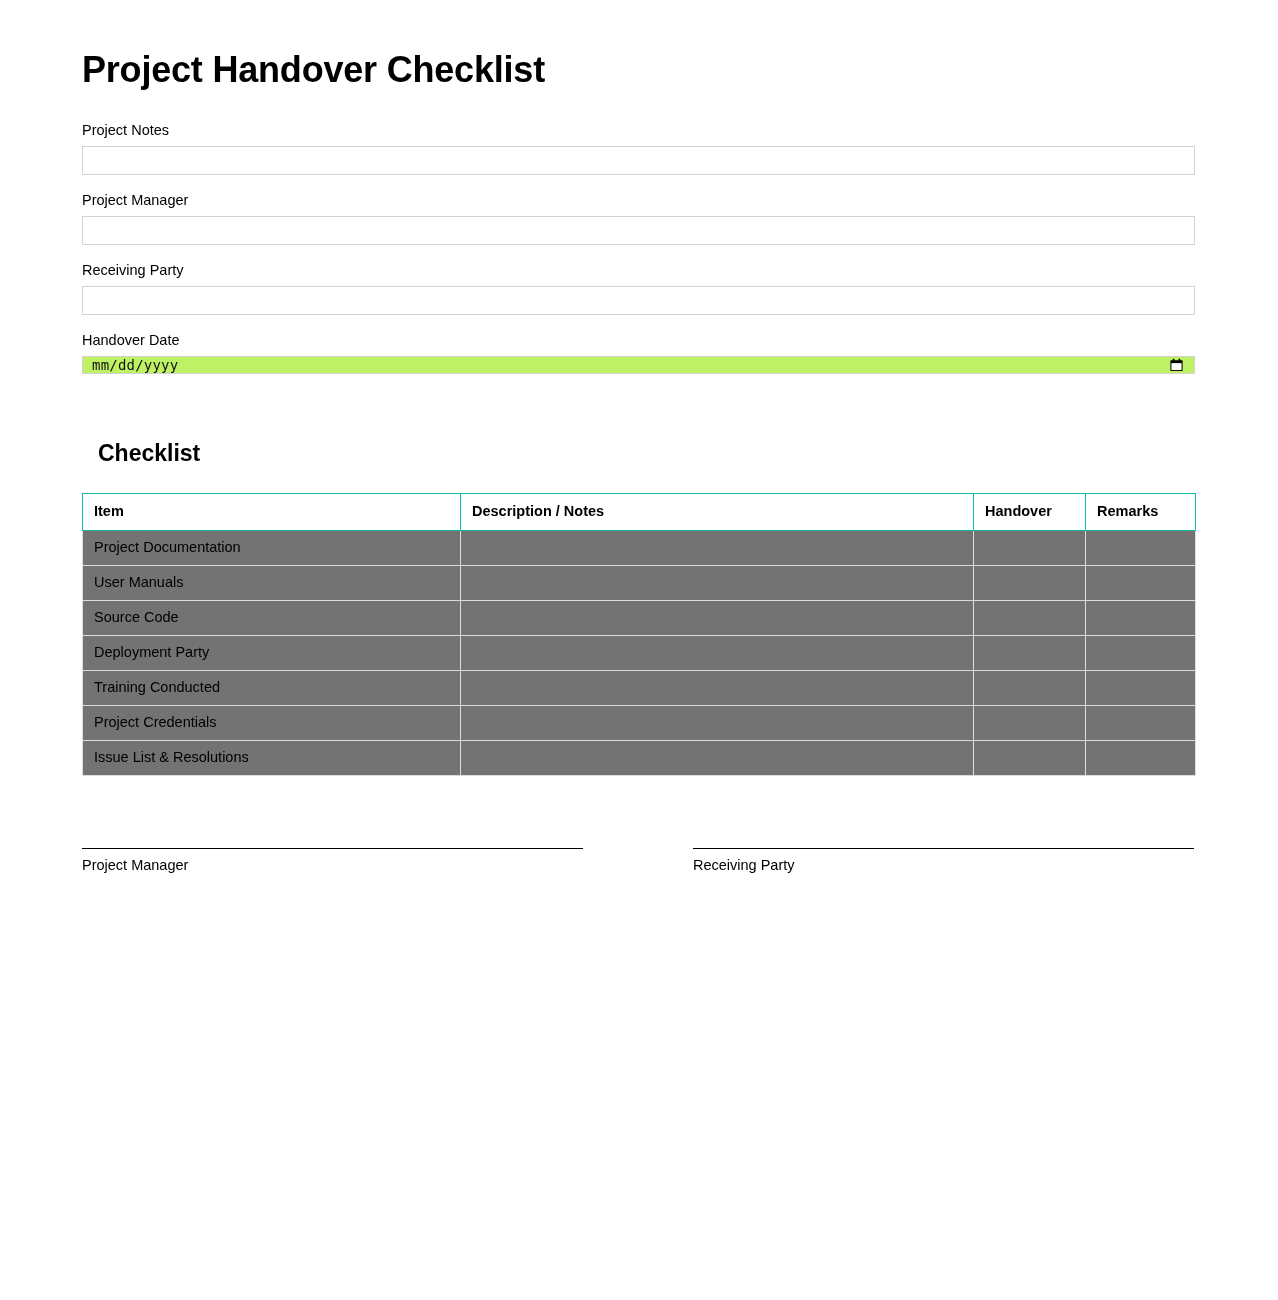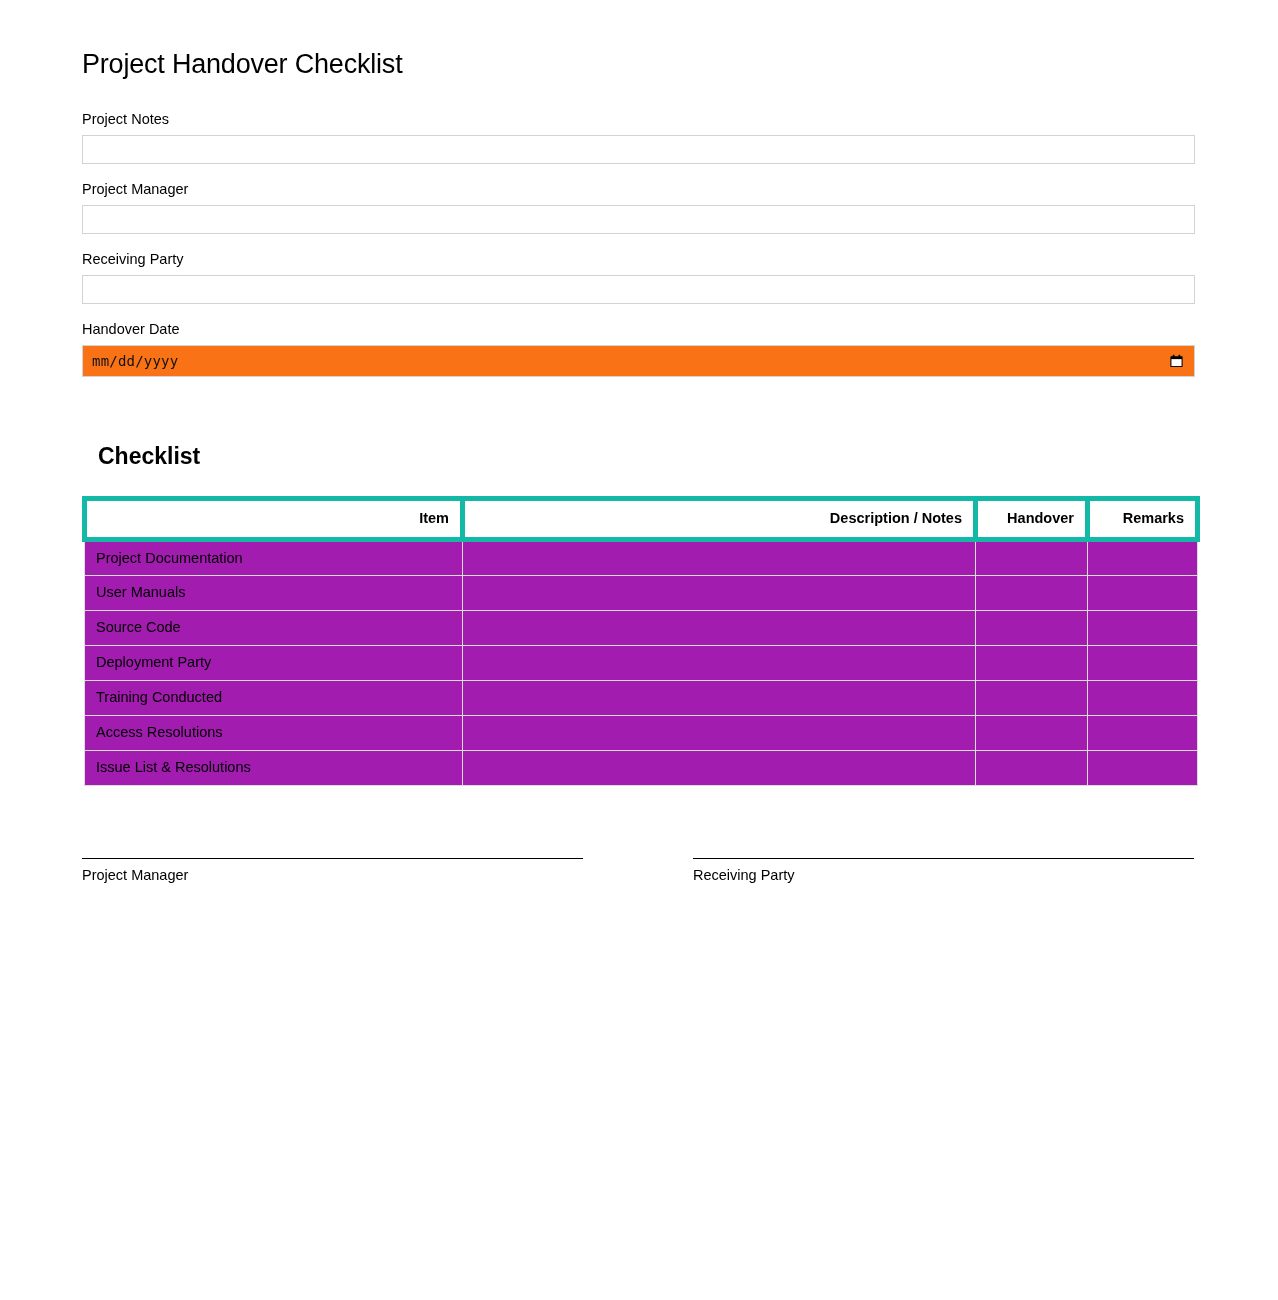--- a/index.html
+++ b/index.html
@@ -13,22 +13,22 @@
     width: 1278px;
     height: 1300px;
     font-family: "Liberation Sans", sans-serif;
     color: #000000;
     overflow: hidden;
   }
   .page {
     padding: 48px 84px 0 82px;
   }
   h1.doc-title {
-    font-size: 27px;
-    font-weight: normal;
+    font-size: 36px;
+    font-weight: bold;
     margin: 0 0 30px 0;
     letter-spacing: -0.2px;
     line-height: 1.2;
   }
   h2.section-title {
     font-size: 23px;
     font-weight: bold;
     margin: 0 0 26px 16px;
     line-height: 1.2;
   }
@@ -51,23 +51,23 @@
     font-family: "Liberation Sans", sans-serif;
     font-size: 14px;
     padding: 3px 6px;
     color: #000;
     outline: none;
     border-radius: 0;
   }
   .date-input-wrap {
     position: relative;
     width: 1113px;
-    height: 32px;
+    height: 18px;
     border: 1px solid #d3d3d3;
-    background: #f97316;
+    background: #bef264;
     display: flex;
     align-items: center;
   }
   .date-placeholder {
     font-family: "DejaVu Sans Mono", monospace;
     font-size: 14px;
     letter-spacing: 0.2px;
     color: #111;
     padding-left: 9px;
     user-select: none;
@@ -82,35 +82,35 @@
     display: block;
   }
   .spacer-before-checklist { height: 50px; }
 
   table.checklist {
     border-collapse: collapse;
     width: 1113px;
     table-layout: fixed;
   }
   table.checklist th {
-    text-align: right;
+    text-align: left;
     font-size: 14.5px;
     font-weight: bold;
     padding: 9px 11px;
-    border: 5px solid #14b8a6;
+    border: 1px solid #14b8a6;
     background: #fff;
     line-height: 1.2;
   }
   table.checklist td {
     font-size: 14.5px;
     font-weight: normal;
     padding: 8px 11px;
     border: 1px solid #dcdcdc;
     height: 35px;
-    background: #a21caf;
+    background: #737373;
     line-height: 1.2;
     vertical-align: middle;
   }
   col.c-item { width: 378px; }
   col.c-desc { width: 513px; }
   col.c-done { width: 112px; }
   col.c-rem  { width: 110px; }
 
   .sign-area {
     margin-top: 72px;
@@ -213,21 +213,21 @@
         <td></td>
         <td></td>
       </tr>
       <tr>
         <td>Training Conducted</td>
         <td></td>
         <td></td>
         <td></td>
       </tr>
       <tr>
-        <td>Access Resolutions</td>
+        <td>Project Credentials</td>
         <td></td>
         <td></td>
         <td></td>
       </tr>
       <tr>
         <td>Issue List &amp; Resolutions</td>
         <td></td>
         <td></td>
         <td></td>
       </tr>

